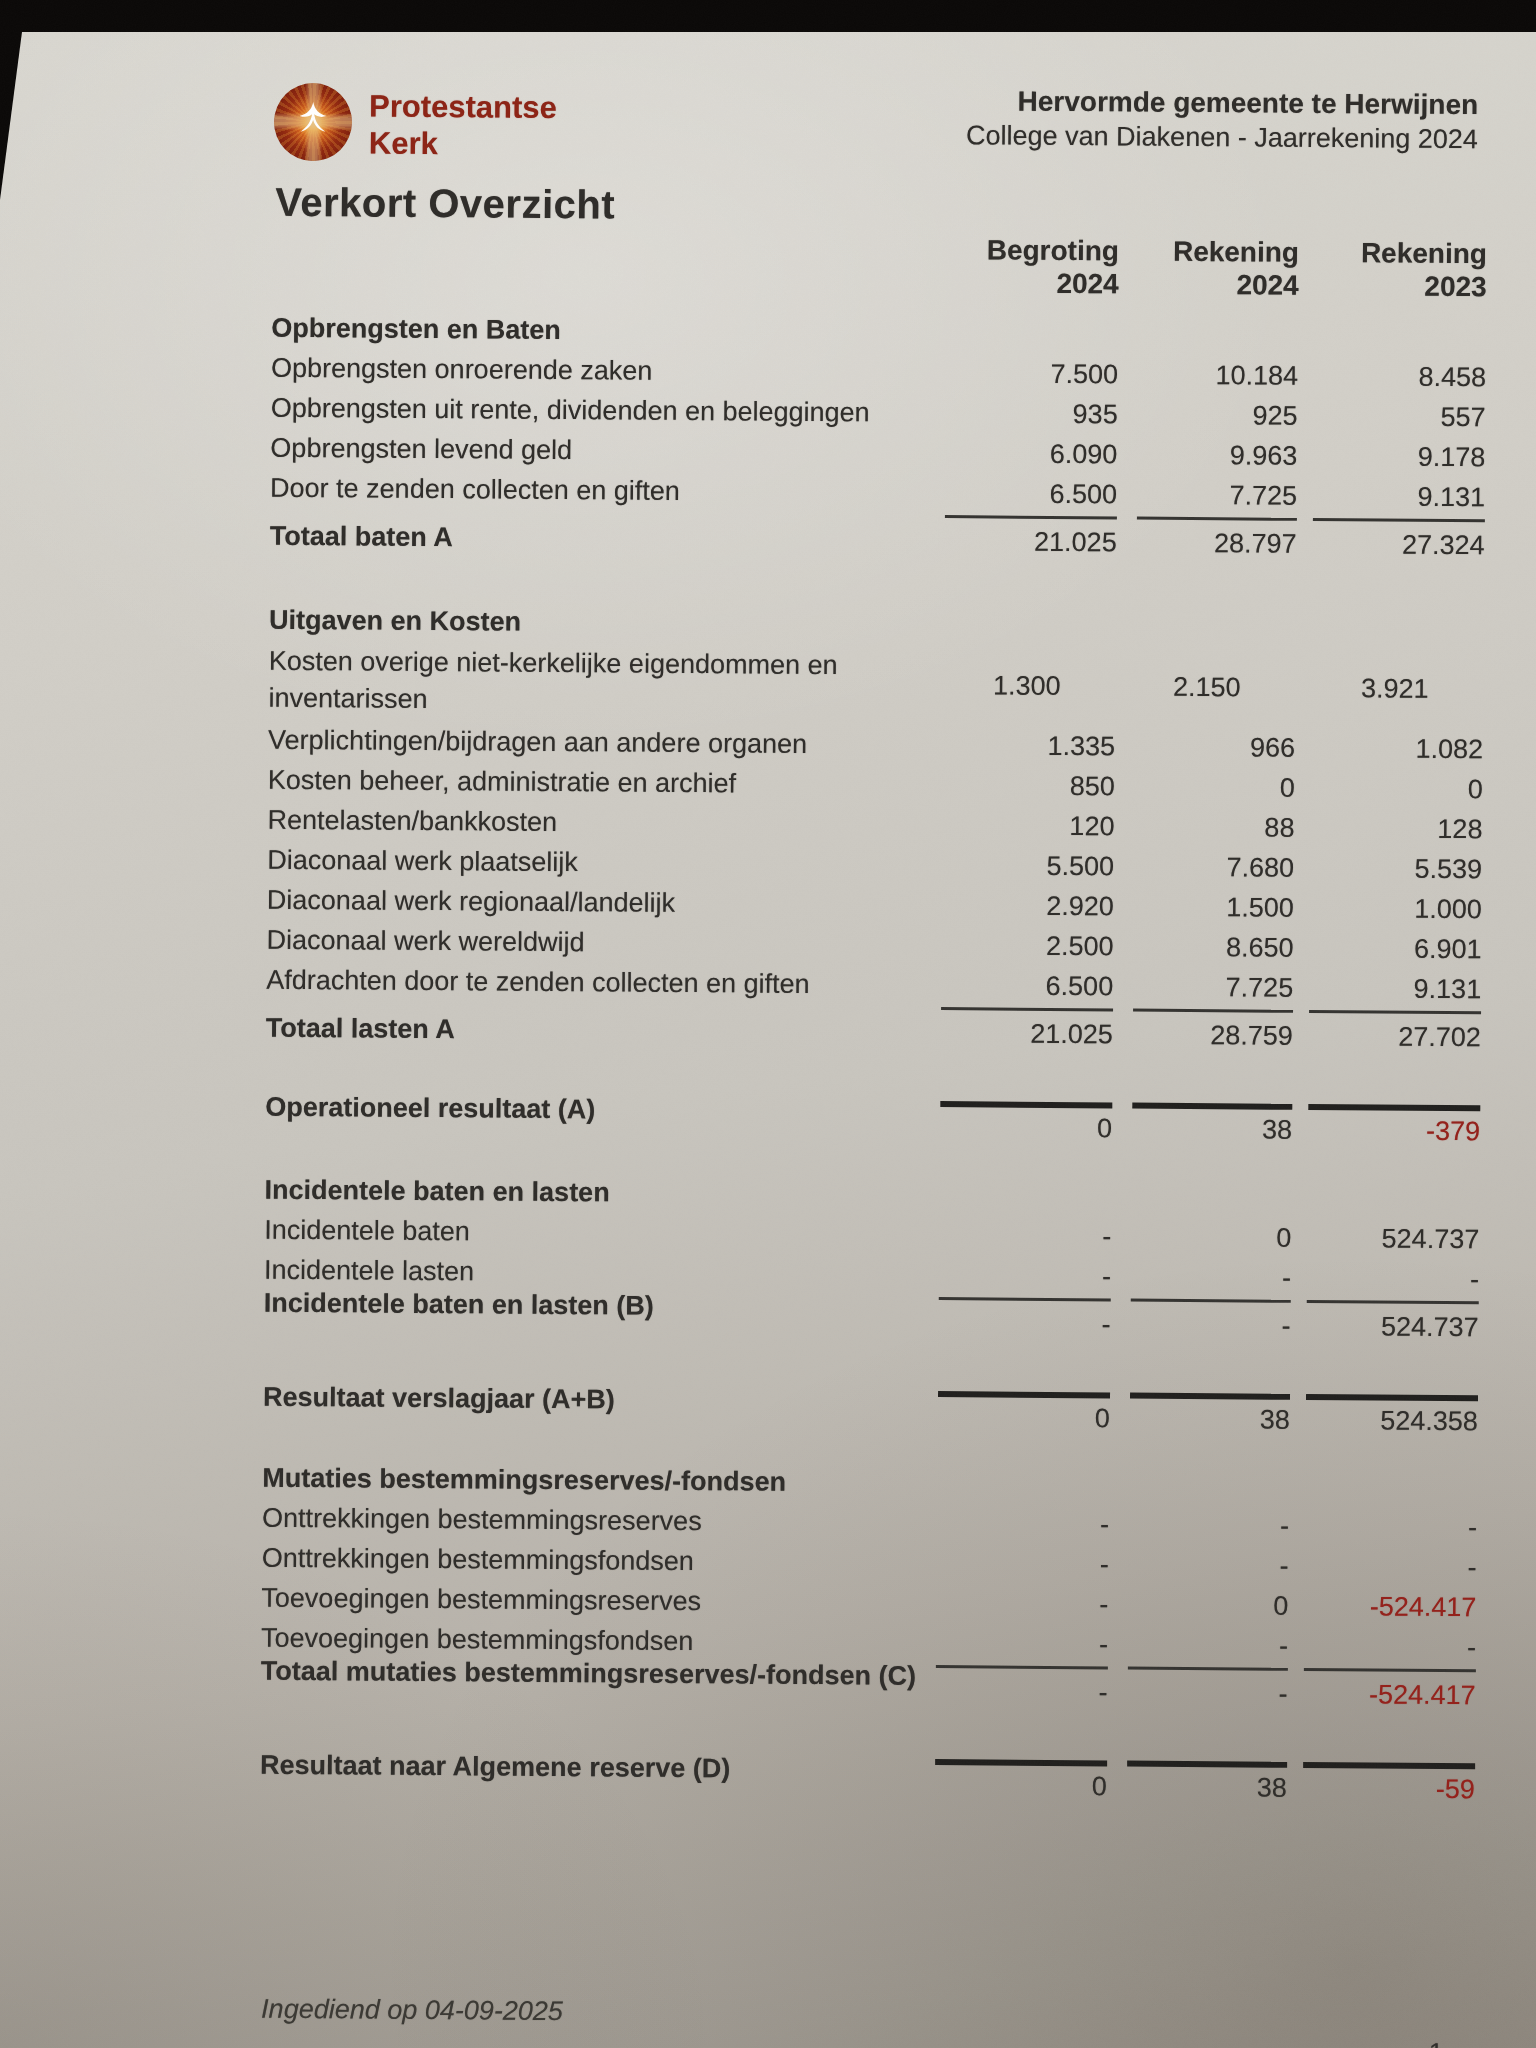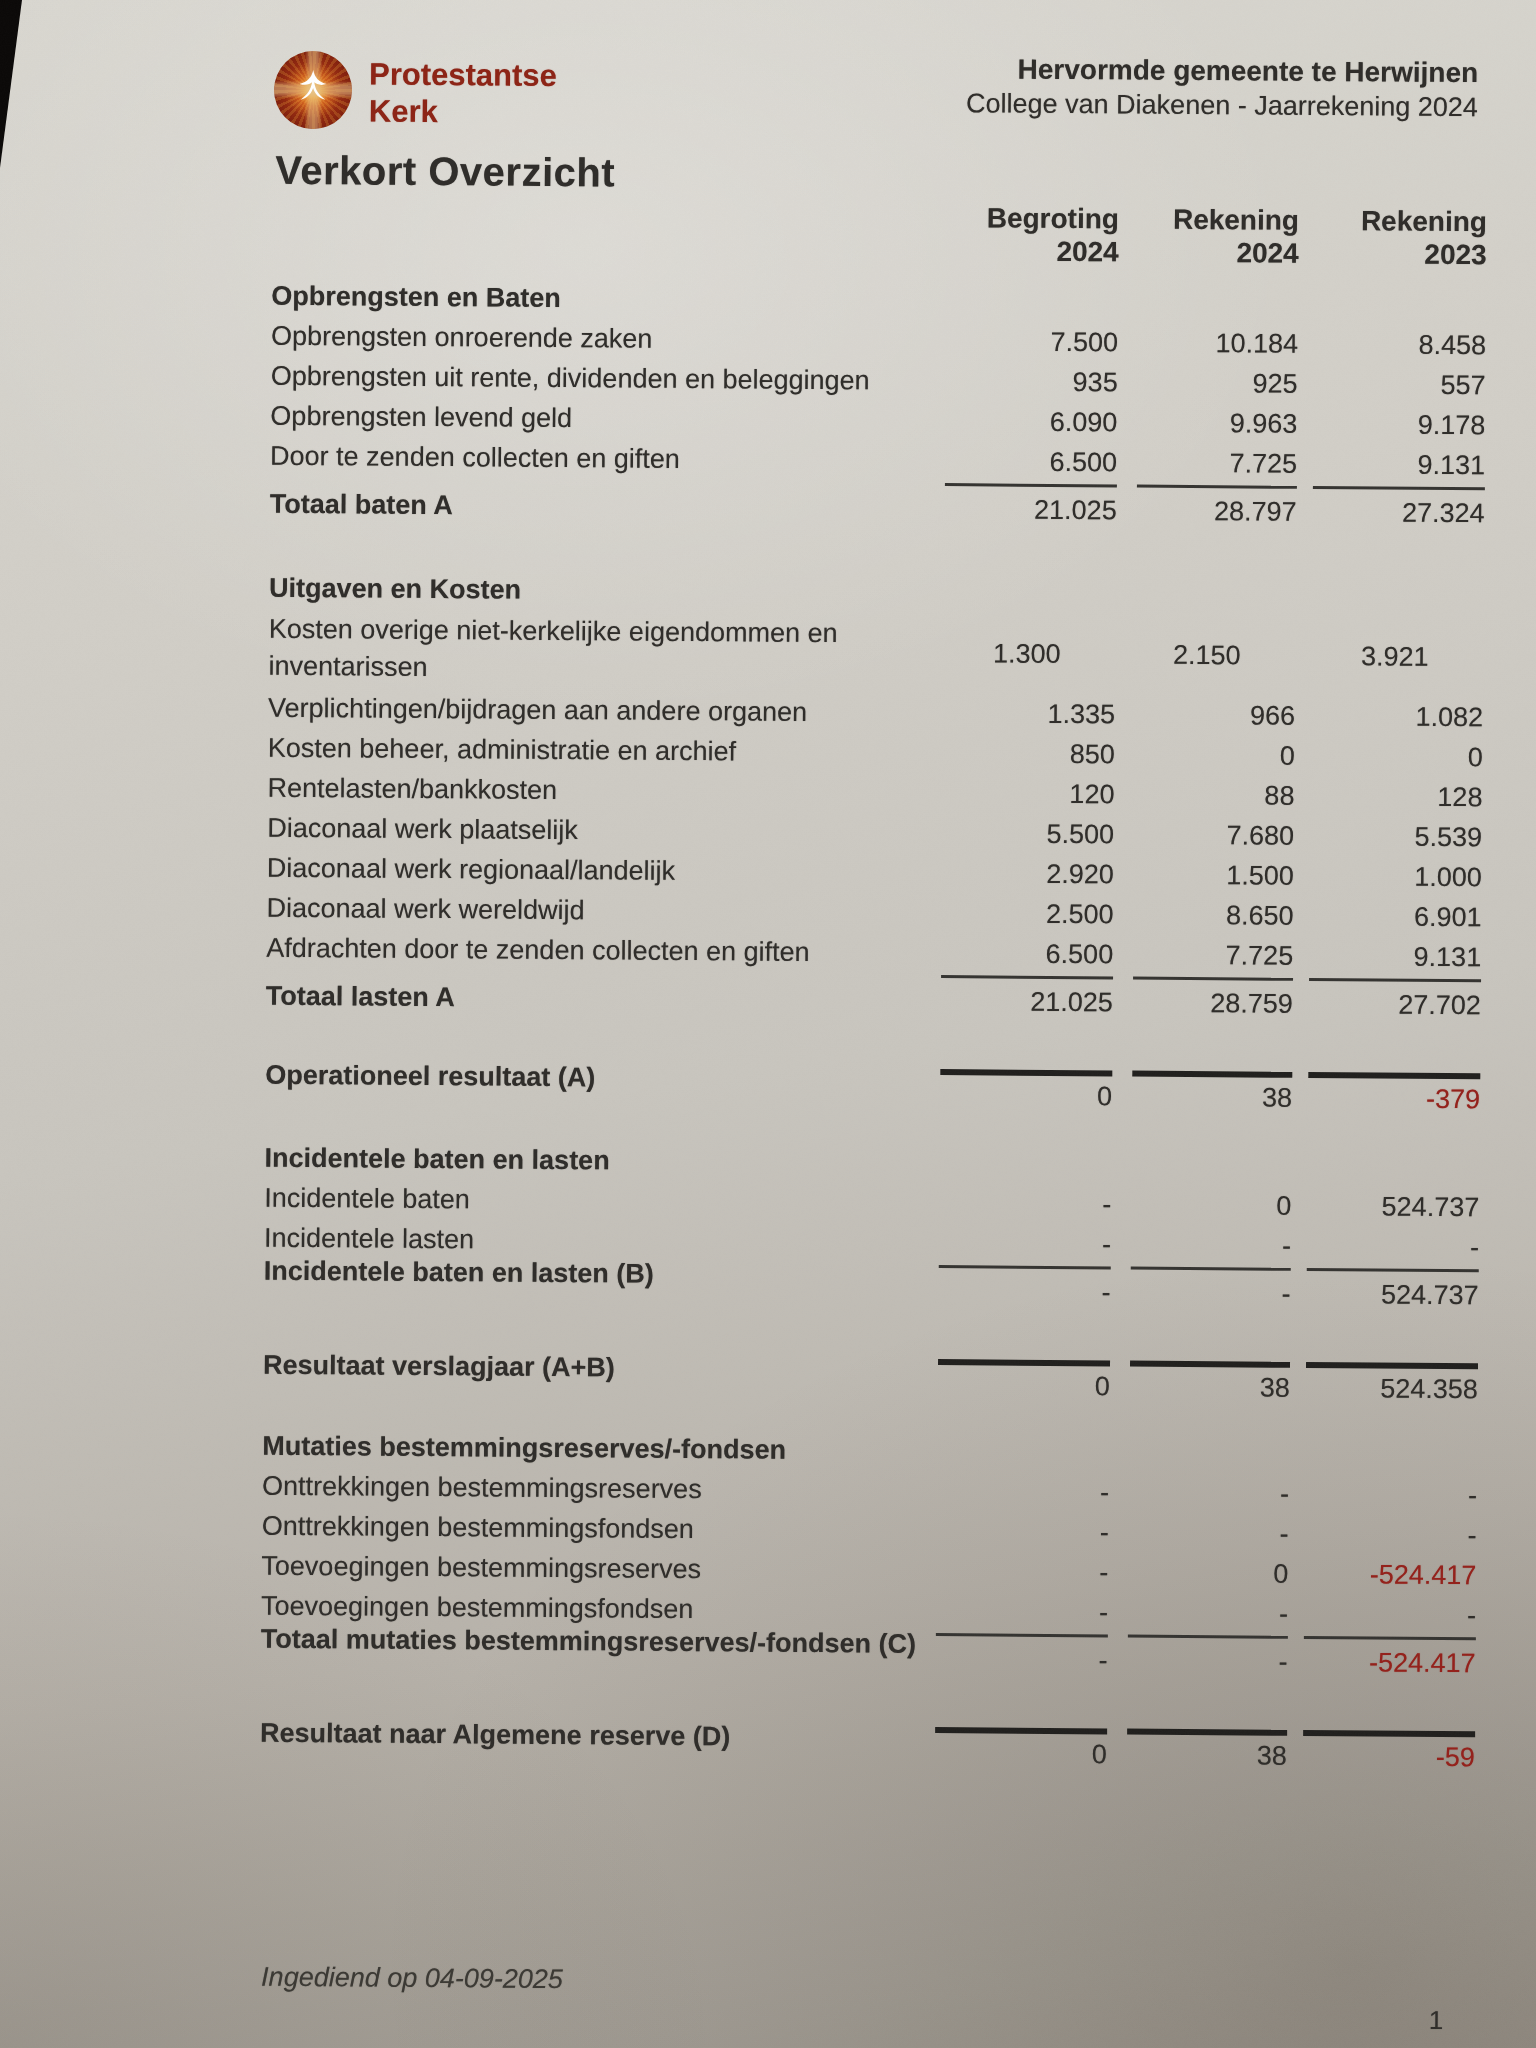--- a/index.html
+++ b/index.html
@@ -11,20 +11,21 @@
     position:relative;
   }
   .paper {
     position:absolute; inset:0;
     background:
       radial-gradient(1200px 800px at 38% 12%, rgba(255,255,255,0.20), transparent 60%),
       radial-gradient(1500px 1100px at 88% 96%, rgba(58,48,38,0.20), transparent 65%),
       radial-gradient(1200px 900px at 0% 100%, rgba(70,60,48,0.15), transparent 60%),
       linear-gradient(172deg, #d8d6cf 0%, #d1cec7 28%, #c8c5be 52%, #b7b2aa 76%, #a49f96 94%, #9c968d 100%);
     clip-path: polygon(22px 0, 1536px 0, 1536px 2048px, 0 2048px, 0 168px);
+    margin-top: 32px;
   }
   .content {
     position:absolute; left:0; top:0; width:1536px; height:2048px;
     transform: rotate(0.45deg);
     transform-origin: 300px 90px;
     color:#2e2c29;
     text-shadow: 0 0 1px rgba(46,44,41,0.45);
   }
 
   

